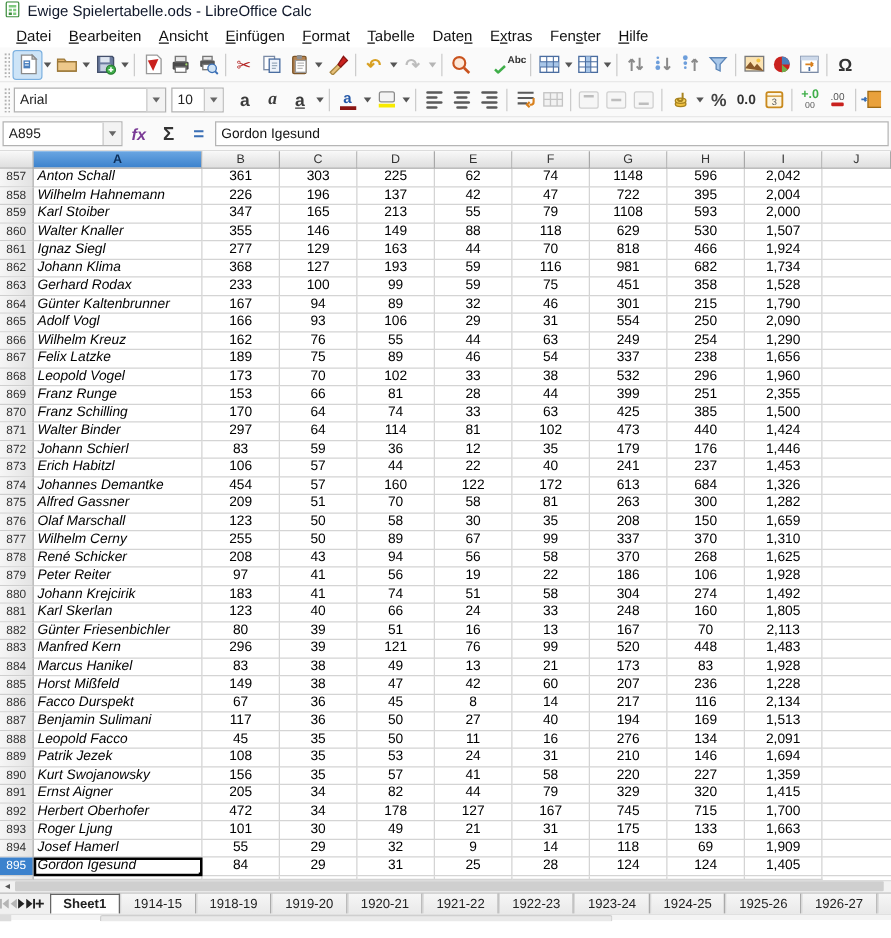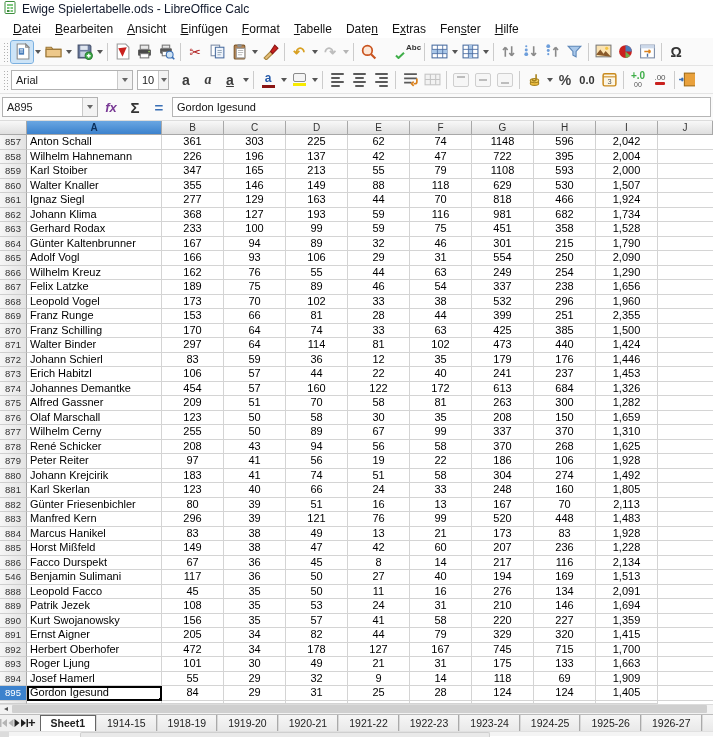--- a/index.html
+++ b/index.html
@@ -45,21 +45,21 @@
   
   .sheet { width:713px; background:#fff; position:relative; }
   .grid-row { display:grid; grid-template-columns:27px 135px repeat(8,62px) 1fr; }
   .colhead-row { height:14px; }
   .colhead, .corner { background:linear-gradient(#f8f8f8,#dfdfdf); border-right:1px solid #a8a8a8; border-bottom:1px solid #a8a8a8; font-size:10px; color:#333; display:flex; align-items:center; justify-content:center; line-height:1; }
   .colhead.selcol { background:linear-gradient(#6aa6e2,#3c82cd); color:#0c2f5a; font-weight:bold; }
   .data-row { height:14.5px; }
   .rowhead { background:linear-gradient(90deg,#f6f6f6,#e3e3e3); border-right:1px solid #a8a8a8; border-bottom:1px solid #cfcfcf; font-size:9.5px; color:#333; display:flex; align-items:center; justify-content:center; line-height:1; }
   .rowhead.selrow { background:#3c82cd; color:#fff; }
   .cell { border-right:1px solid #d4d4d4; border-bottom:1px solid #d4d4d4; font-size:11px; display:flex; align-items:center; justify-content:center; white-space:nowrap; overflow:hidden; line-height:1; color:#000; }
-  .cell.namecell { justify-content:flex-start; padding-left:3px; }
+  .cell.namecell { justify-content:flex-start; padding-left:3px;font-style:italic; }
   .cell.lastcol { border-right:none; }
   .hdrrow .cell { font-weight:bold; }
   .cell.selcell { outline:2px solid #000; outline-offset:-2px; position:relative; z-index:2; }
   .cell.selcell::after { content:""; position:absolute; right:-2px; bottom:-2px; width:4px; height:4px; background:#000; }
   .sliver { height:3px; overflow:hidden; }
 
   
   .hscroll { height:10px; display:flex; align-items:center; background:#f2f2f2; border-top:1px solid #dcdcdc; }
   .hs-arrow { width:12px; height:10px; display:flex; align-items:center; justify-content:center; color:#555; font-size:8px; line-height:1; }
   .hs-thumb { height:8px; flex:1; margin-right:6px; background:#cfcfcf; border-radius:1px; }
@@ -305,21 +305,21 @@
 </div>
 
 <div class="toolbar">
   <span class="grip"></span>
 
   <span class="combobox namefont" style="width:122px">
     <span class="cbtext">Arial</span>
     <span class="cbarrow"></span>
   </span>
   <span style="width:4px"></span>
-  <span class="combobox" style="width:32px">
+  <span class="combobox" style="width:42px">
     <span class="cbtext">10</span>
     <span class="cbarrow"></span>
   </span>
 
   <span style="width:6px"></span>
   <span class="tbtn">
       <span class="txticon" style="font-weight:900;font-size:14px">a</span>
     </span>
   <span class="tbtn">
       <span class="txticon" style="font-style:italic;font-size:14px;font-family:'Liberation Serif',serif">a</span>
@@ -867,21 +867,21 @@
         <div class="cell">36</div>
         <div class="cell">45</div>
         <div class="cell">8</div>
         <div class="cell">14</div>
         <div class="cell">217</div>
         <div class="cell">116</div>
         <div class="cell">2,134</div>
         <div class="cell lastcol"></div>
       </div>
       <div class="grid-row data-row">
-        <div class="rowhead">546</div>
+        <div class="rowhead">887</div>
         <div class="cell namecell">Benjamin Sulimani</div>
         <div class="cell">117</div>
         <div class="cell">36</div>
         <div class="cell">50</div>
         <div class="cell">27</div>
         <div class="cell">40</div>
         <div class="cell">194</div>
         <div class="cell">169</div>
         <div class="cell">1,513</div>
         <div class="cell lastcol"></div>

